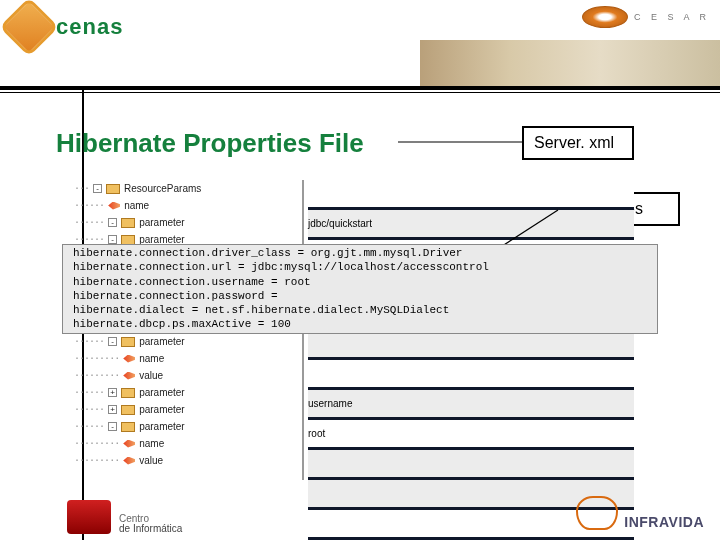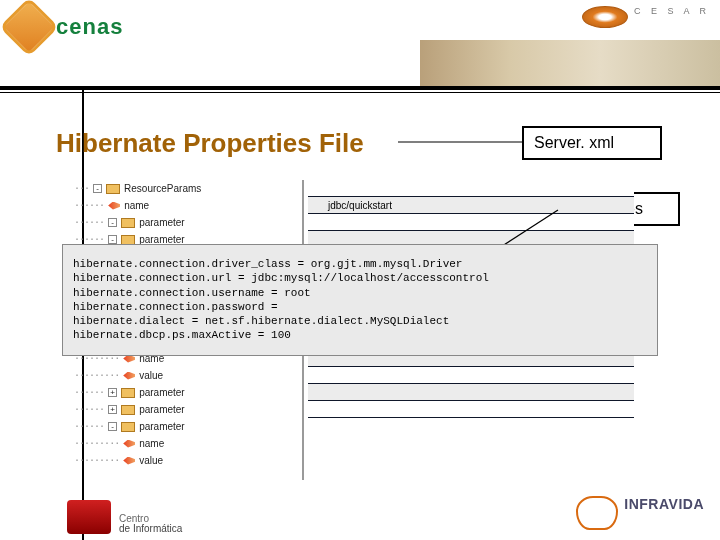--- a/index.html
+++ b/index.html
@@ -2,51 +2,51 @@
 <html><head>
 <meta charset="utf-8">
 <style>
   * { box-sizing: border-box; margin: 0; padding: 0; }
   html, body { width: 720px; height: 540px; font-family: Verdana, Arial, sans-serif; background: #fff; overflow: hidden; }
   .slide { position: relative; width: 720px; height: 540px; }
   .header { position: relative; width: 100%; height: 78px; }
   .logo-left { position: absolute; left: 8px; top: 6px; display: flex; align-items: center; gap: 6px; }
   .logo-left .sq { width: 42px; height: 42px; border: 3px solid #e69b2e; border-radius: 8px; transform: rotate(45deg); background: linear-gradient(135deg,#f0b050,#e08020); }
   .logo-left .txt { font-size: 22px; font-weight: bold; color: #15803d; letter-spacing: 1px; }
-  .logo-right { position: absolute; right: 10px; top: 6px; display: flex; gap: 6px; }
+  .logo-right { position: absolute; right: 10px; top: 6px; display: flex; align-items: center; gap: 6px; }
   .logo-right .oval { width: 46px; height: 22px; border-radius: 50%; background: radial-gradient(ellipse at center,#fff 0%,#fff 20%,#e07b1f 40%,#b05a10 100%); border: 1px solid #b05a10; }
   .logo-right .label { font-size: 9px; letter-spacing: 4px; color: #777; }
   .photo-strip { position: absolute; left: 420px; right: 0; top: 40px; height: 50px; background: linear-gradient(90deg,#b9a07a 0%,#d8c9a8 30%,#e6dcc6 60%,#cbbfa0 100%); }
   .hr-thick { position: absolute; left: 0; right: 0; top: 86px; height: 4px; background: #000; }
   .hr-thin { position: absolute; left: 0; right: 0; top: 92px; height: 1px; background: #000; }
   .vline { position: absolute; left: 82px; top: 86px; bottom: 0; width: 2px; background: #000; }
   .content { position: absolute; left: 56px; top: 128px; right: 20px; }
-  .title { font-size: 26px; font-weight: bold; color: #a16207; }
+  .title { font-size: 26px; font-weight: bold; color: #15803d; }
   .box { position: absolute; border: 2px solid #000; background: #fff; font-family: Verdana, sans-serif; font-size: 16px; padding: 6px 10px; }
-  .box-server { left: 522px; top: 126px; width: 140px; }
+  .box-server { left: 522px; top: 126px; width: 112px; }
   .box-props { left: 558px; top: 192px; width: 122px; }
   .tree-area { position: absolute; left: 74px; top: 180px; width: 560px; height: 300px; }
   .tree { position: absolute; left: 0; top: 0; width: 226px; font-size: 10px; color: #222; }
   .tree-row { display: flex; align-items: center; height: 17px; }
   .expander { width: 9px; height: 9px; border: 1px solid #888; display: inline-flex; align-items: center; justify-content: center; font-size: 8px; line-height: 8px; margin-right: 4px; background:#fff; }
   .folder { width: 14px; height: 10px; background: #f0c060; border: 1px solid #b07a20; margin-right: 4px; display:inline-block; }
   .leaf { width: 12px; height: 8px; display:inline-block; margin-right:4px; position:relative; }
   .leaf::before { content:""; position:absolute; inset:0; background: linear-gradient(90deg,#e84020,#f0a060); clip-path: polygon(0 50%,40% 0,100% 35%,100% 65%,40% 100%); }
   .dots { color:#999; letter-spacing:-1px; margin-right:4px; font-family:monospace; }
   .vals { position: absolute; left: 234px; top: 0; width: 326px; }
-  .val-row { height: 17px; font-size: 10px; color: #000; padding-left: 20px; display:flex; align-items:center; border-bottom: 1px solid #0f172a; background:#fff; }
+  .val-row { height: 30px; font-size: 10px; color: #000; padding-left: 0; display:flex; align-items:center; border-bottom: 3px solid #0f172a; background:#fff; }
   .val-row.shade { background:#ececec; }
   .divider-v { position:absolute; left:228px; top:0; bottom:0; width:2px; background:#9a9a9a; }
-  .code-box { position: absolute; left: 62px; top: 244px; width: 596px; background: #eaeaea; border: 1px solid #888; padding: 12px 10px; font-family: "Courier New", monospace; font-size: 11px; line-height: 1.3; color: #000; white-space: pre; z-index: 5; }
+  .code-box { position: absolute; left: 62px; top: 244px; width: 596px; background: #eaeaea; border: 1px solid #888; padding: 1px 10px; font-family: "Courier New", monospace; font-size: 11px; line-height: 1.3; color: #000; white-space: pre; z-index: 5; }
   .callout { position:absolute; stroke:#000; stroke-width:1.2; fill:none; z-index:3; }
   .footer { position: absolute; left: 0; right: 0; bottom: 6px; height: 56px; }
   .footer-left { position:absolute; left: 67px; bottom: 0; display:flex; align-items:flex-end; gap:8px; }
   .footer-left .mark { width: 44px; height: 34px; background: linear-gradient(180deg,#d02020,#8a0000); border-radius: 4px; }
   .footer-left .t1 { font-size: 10px; color:#666; line-height:1; }
-  .footer-right { position:absolute; right: 16px; bottom: 4px; display:flex; align-items:flex-start; gap:6px; }
+  .footer-right { position:absolute; right: 16px; bottom: 4px; display:flex; align-items:flex-end; gap:6px; }
   .footer-right .heart { width: 42px; height: 34px; border:2px solid #d96a10; border-radius: 20px 20px 16px 16px / 18px 18px 22px 22px; position:relative; }
   .footer-right .txt { font-size: 14px; font-weight:bold; color:#4a4a6a; letter-spacing:0.5px; }
 </style>
 </head>
 <body>
 <div class="slide">
 
 <div class="header">
   <div class="logo-left">
     <div class="sq"></div>

